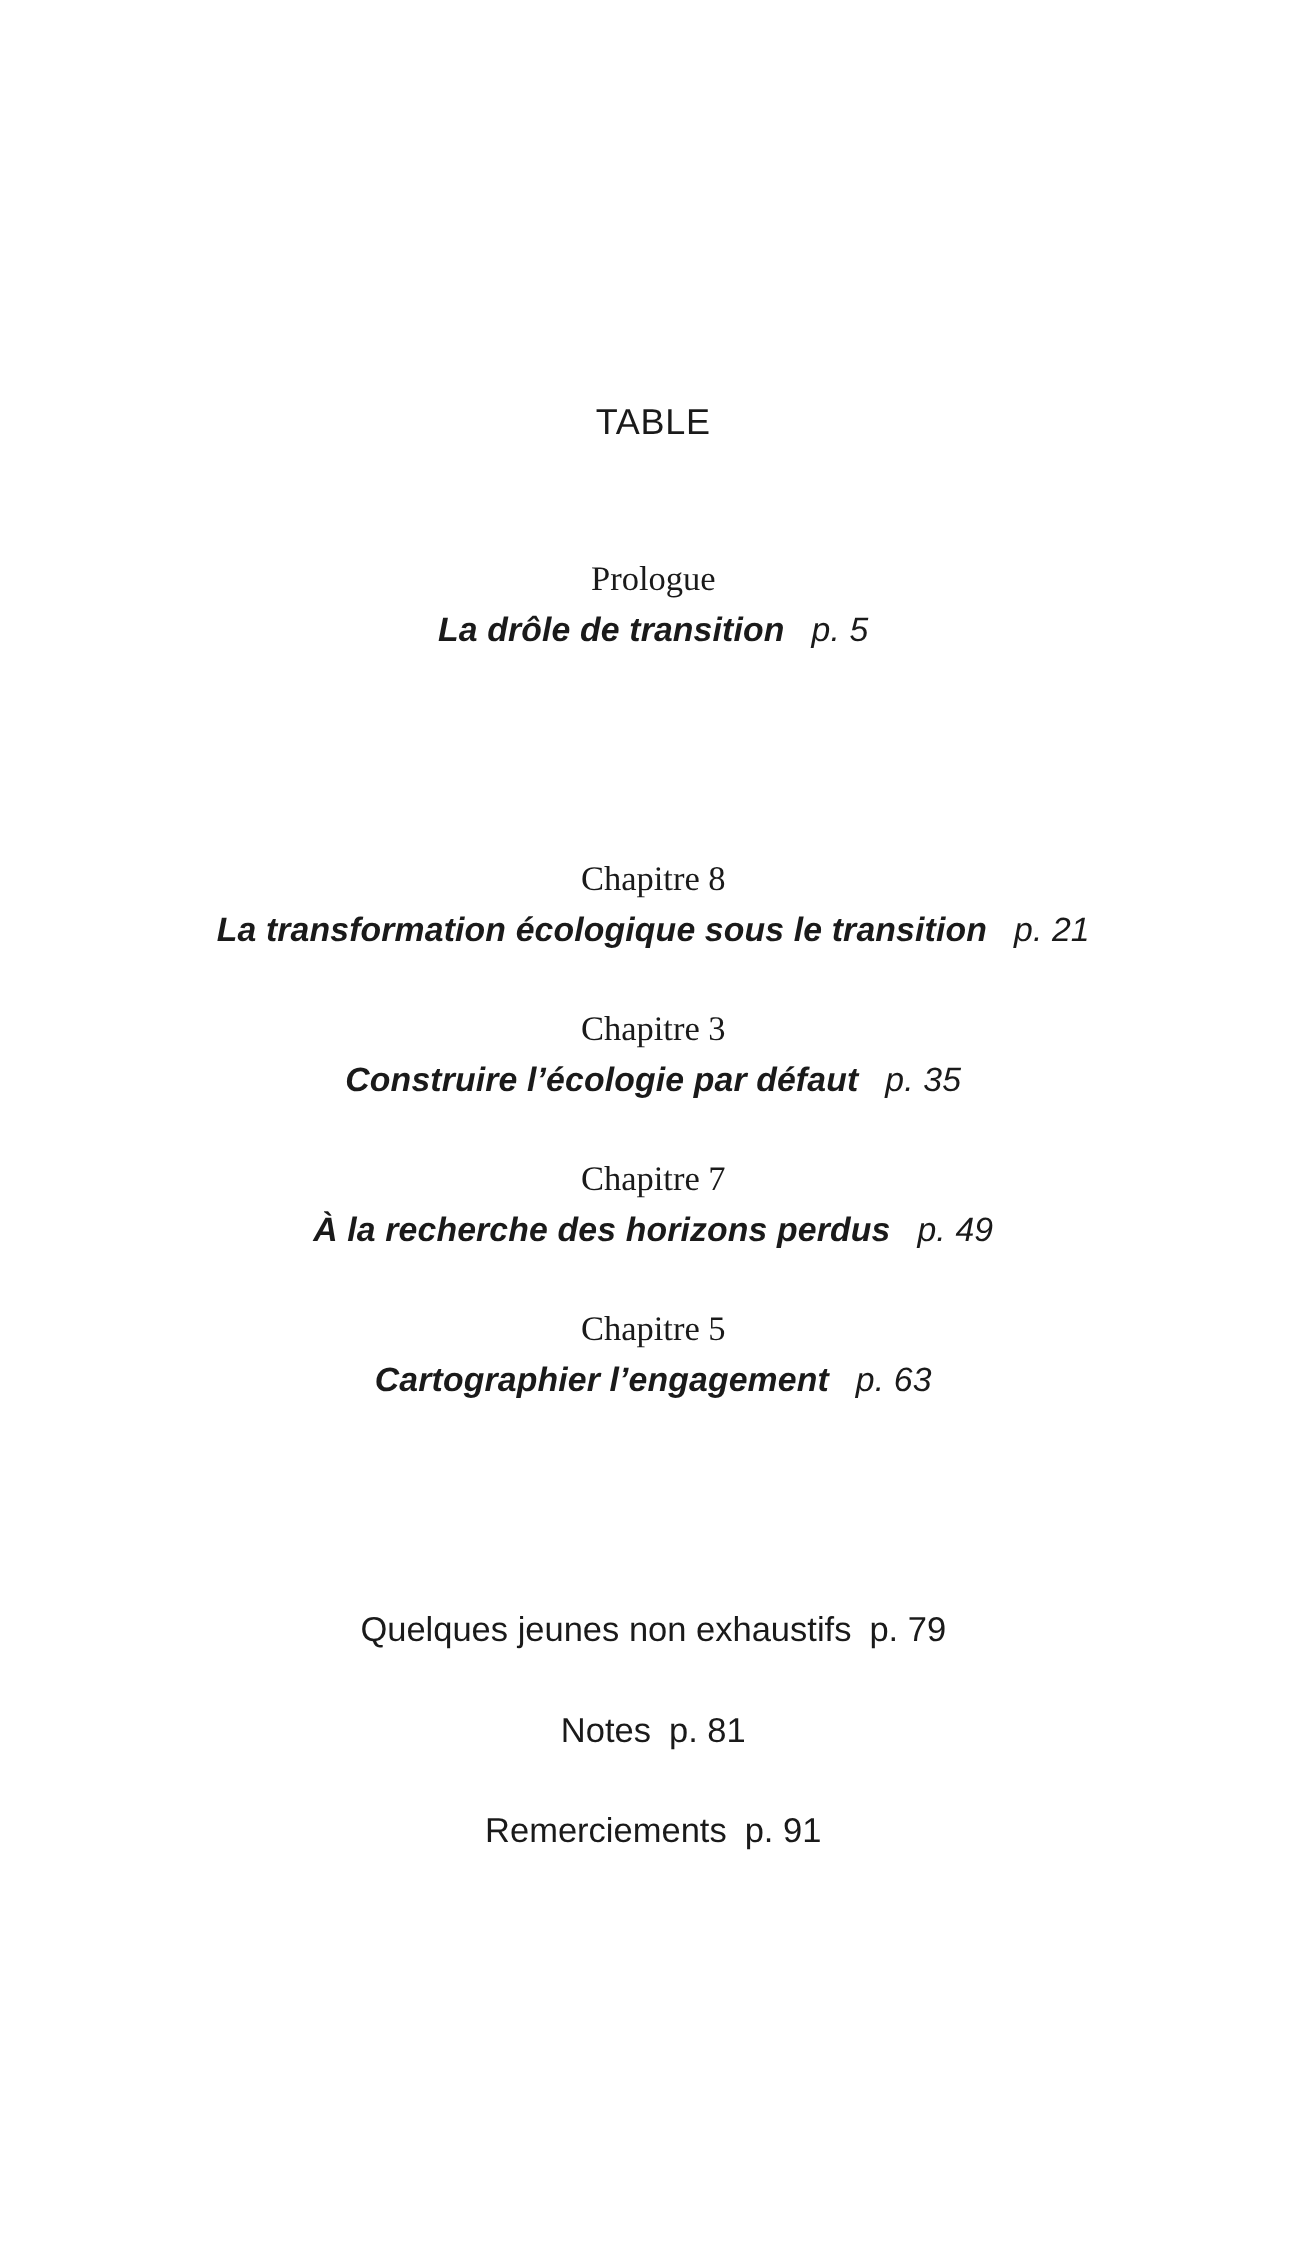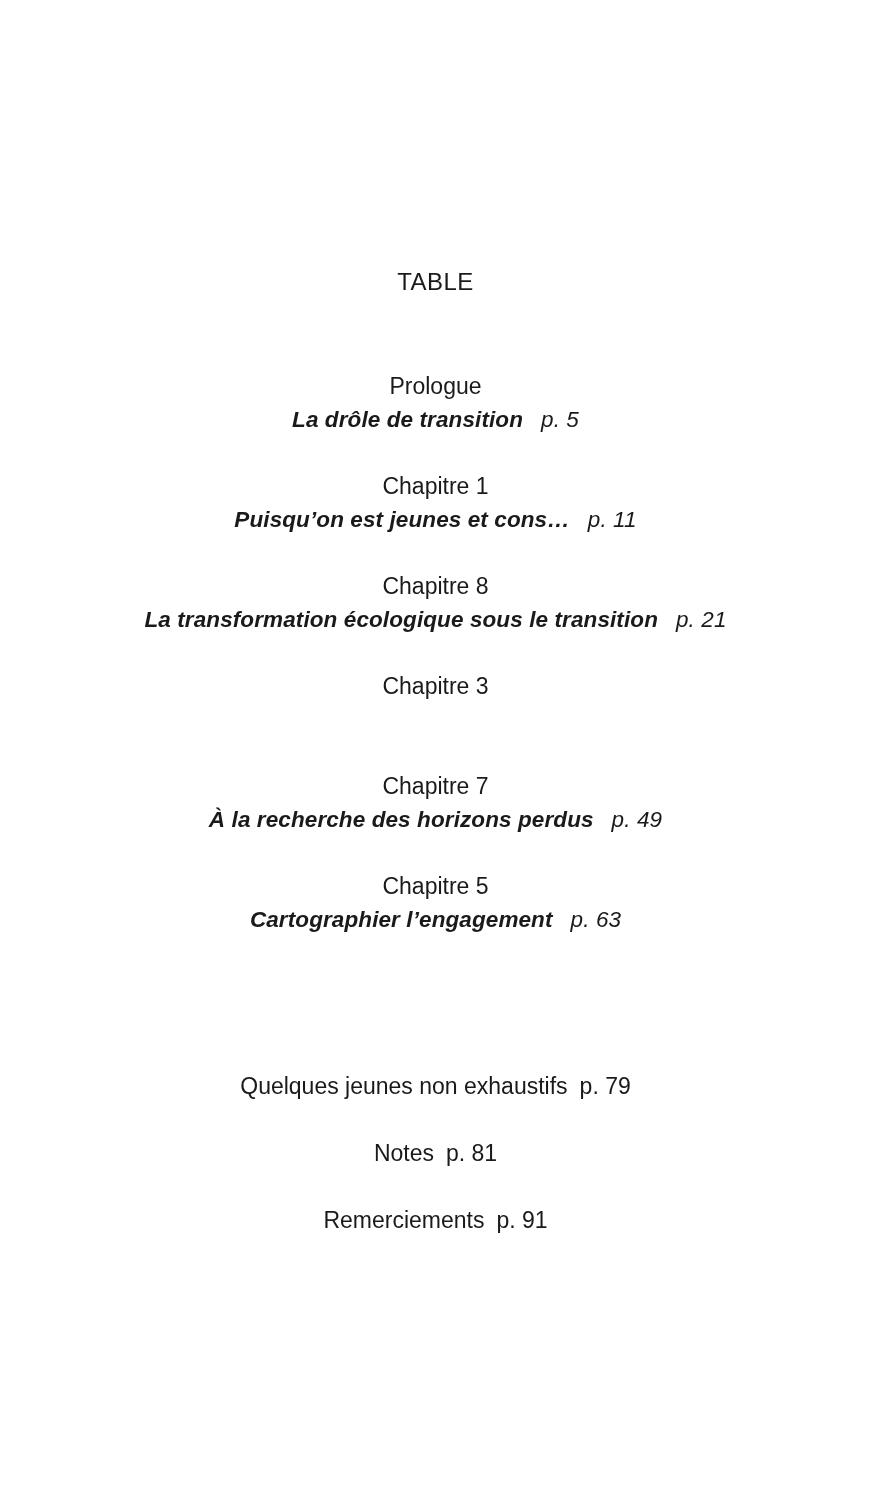--- a/index.html
+++ b/index.html
@@ -35,20 +35,21 @@
       position: absolute;
       left: 0;
       width: 871px;
       text-align: center;
     }
     .label {
       display: block;
       font-size: 23px;
       line-height: 34px;
       font-weight: 400;
+      font-family: Liberation Serif, serif;
     }
     .heading {
       display: block;
       font-size: 22.5px;
       line-height: 34px;
       font-weight: 700;
       letter-spacing: 0.1px;
       font-style: italic;
     }
     .page-ref {
@@ -67,32 +68,29 @@
 
 <div class="page">
 
   <div class="title">TABLE</div>
 
   <div class="entry" style="top:369px;">
     <span class="label">Prologue</span>
     <span class="heading"><span>La drôle de transition</span><span class="page-ref">p. 5</span></span>
   </div>
 
-  <div class="entry" style="top:469px;">
-    <span class="label">Chapitre 1</span>
-    <span class="heading"><span>Puisqu’on est jeunes et cons…</span><span class="page-ref">p. 11</span></span>
-  </div>
 
   <div class="entry" style="top:569px;">
     <span class="label">Chapitre 8</span>
     <span class="heading"><span>La transformation écologique sous le transition</span><span class="page-ref">p. 21</span></span>
   </div>
 
   <div class="entry" style="top:669px;">
     <span class="label">Chapitre 3</span>
+    <span class="heading"><span>Construire l’écologie par défaut</span><span class="page-ref">p. 35</span></span>
   </div>
 
   <div class="entry" style="top:769px;">
     <span class="label">Chapitre 7</span>
     <span class="heading"><span>À la recherche des horizons perdus</span><span class="page-ref">p. 49</span></span>
   </div>
 
   <div class="entry" style="top:869px;">
     <span class="label">Chapitre 5</span>
     <span class="heading"><span>Cartographier l’engagement</span><span class="page-ref">p. 63</span></span>

